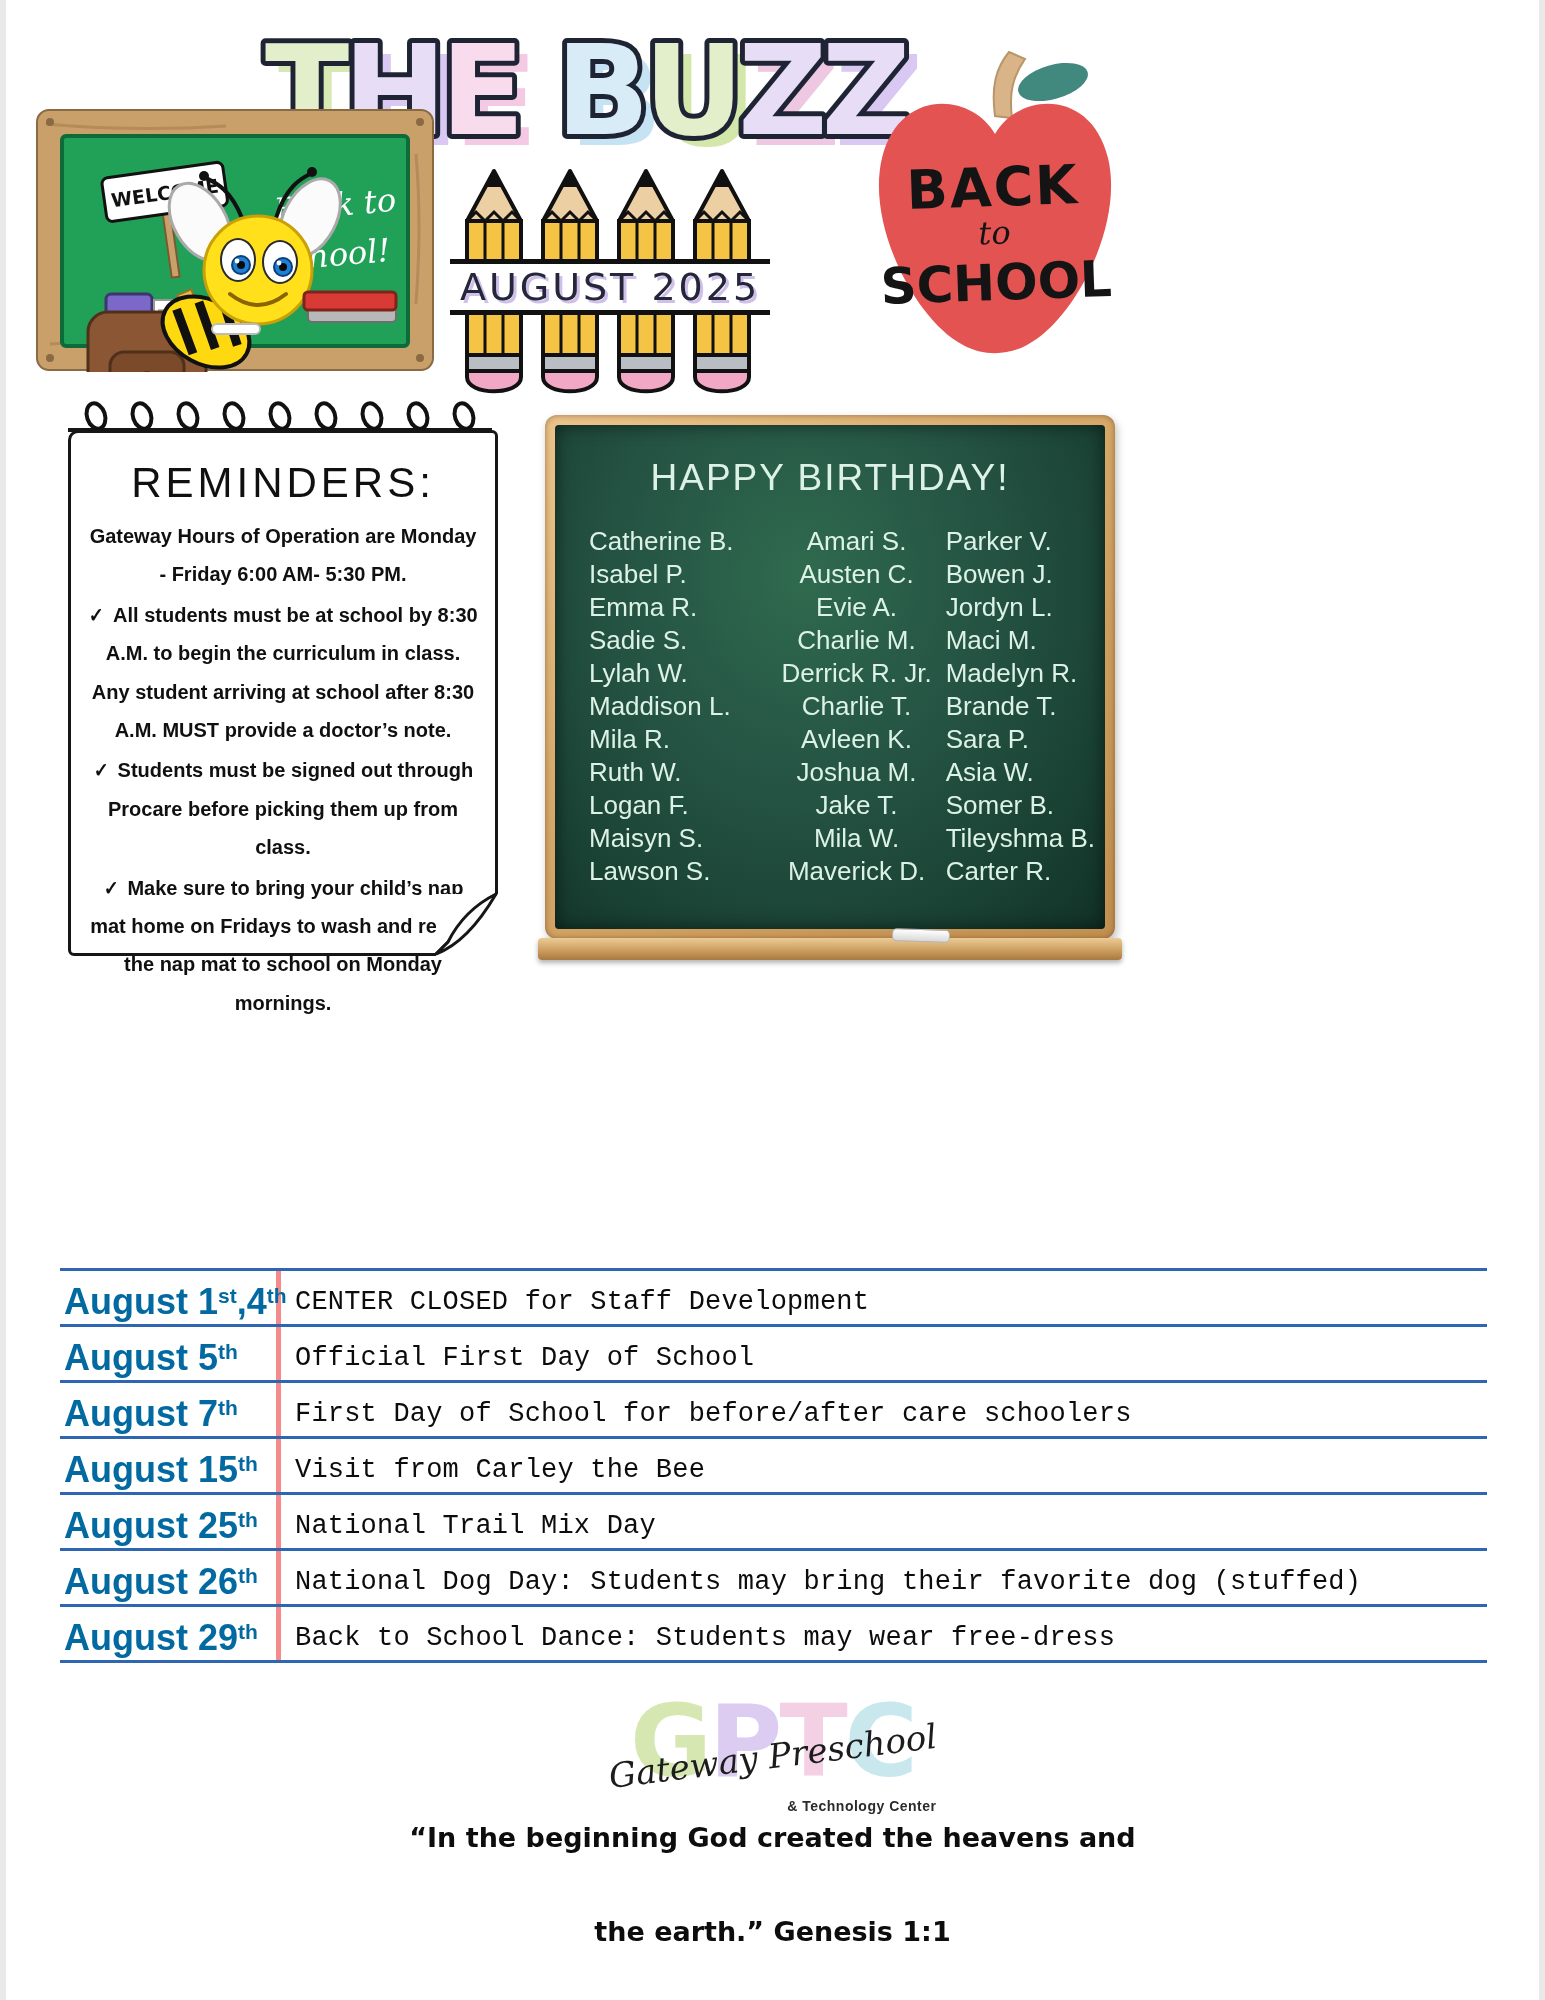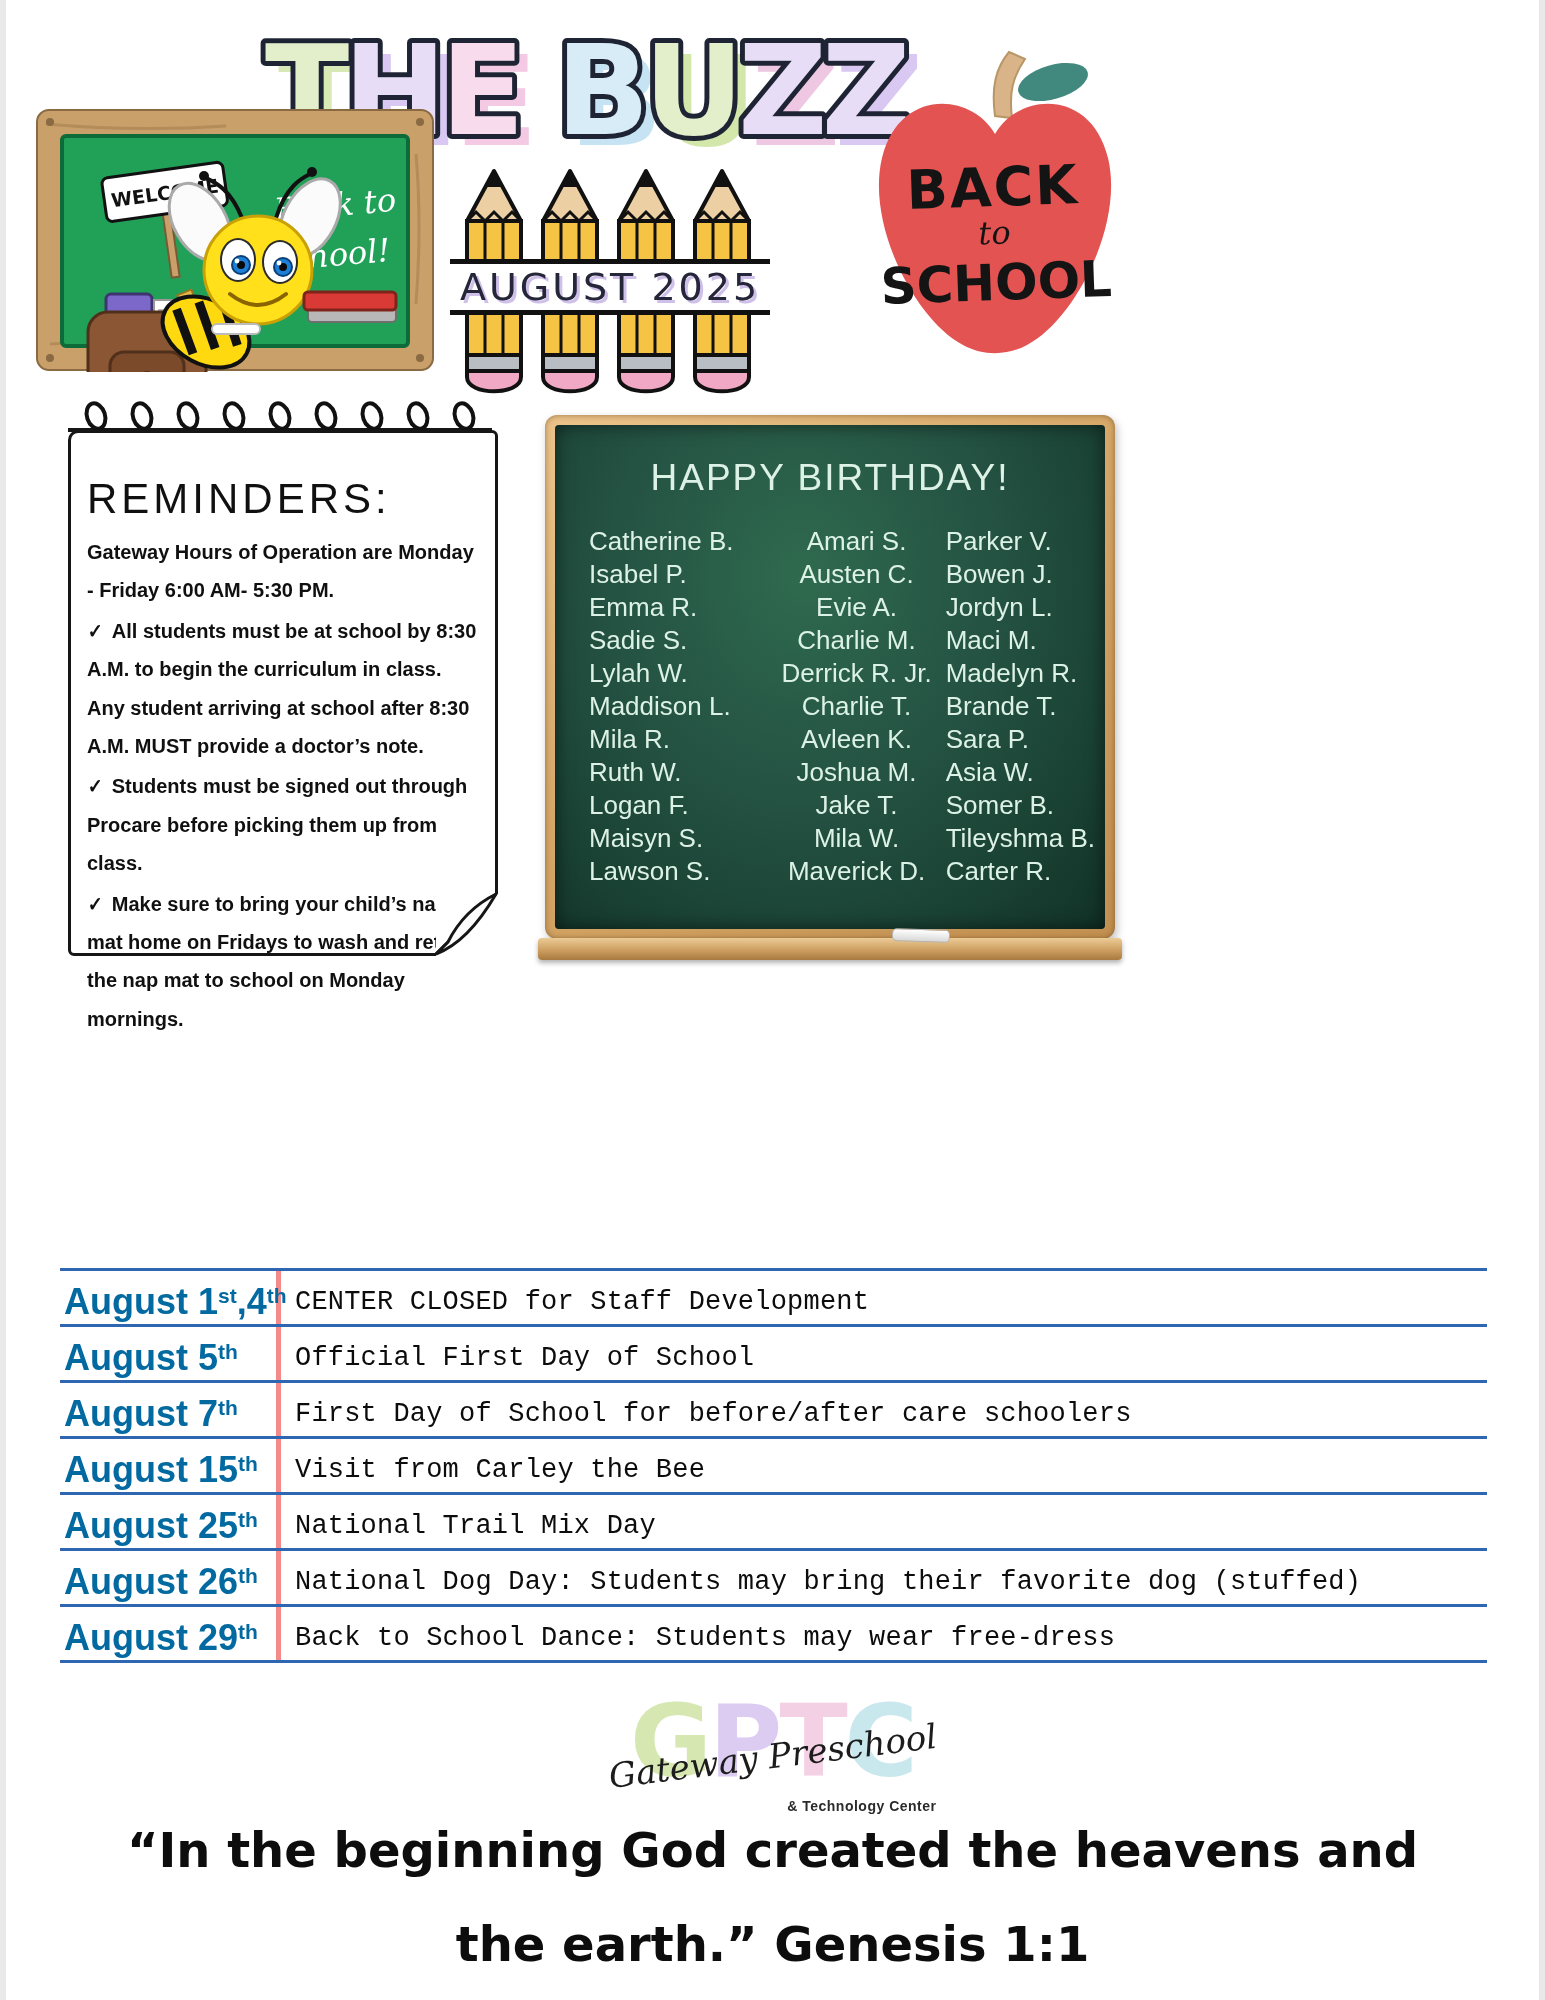--- a/index.html
+++ b/index.html
@@ -20,21 +20,21 @@
 
   
   .apple-svg{position:absolute;left:845px;top:38px;width:300px;height:335px;}
   .apple-svg .big{font-family:"DejaVu Sans",sans-serif;font-weight:bold;fill:#141414;}
   .apple-svg .small{font-family:"DejaVu Serif",serif;font-style:italic;fill:#141414;}
 
   
   .notepad{position:absolute;left:68px;top:430px;width:424px;height:520px;background:#fff;
            border:3px solid #161616;border-radius:10px 6px 12px 6px;}
   .spiral{position:absolute;left:68px;top:398px;width:424px;height:50px;}
-  .note-inner{padding:30px 16px 0 16px;text-align:left;color:#101010;}
+  .note-inner{padding:14px 16px 0 16px;text-align:center;color:#101010;}
   .note-title{font-size:42px;letter-spacing:4px;margin:12px 0 10px 0;font-weight:400;}
   .note-line,.note-item{font-size:20px;line-height:1.92;margin:0 0 2px 0;font-weight:700;}
   .check{display:inline-block;margin-right:8px;transform:scaleX(.9);}
   .curl-mask{position:absolute;right:-3px;bottom:-3px;width:62px;height:62px;background:#fff;}
   .curl{position:absolute;right:-3px;bottom:-3px;width:64px;height:64px;}
 
   
   .bboard{position:absolute;left:545px;top:415px;width:570px;height:524px;
           background:linear-gradient(145deg,#ecc48b,#d6a868 45%,#c29050);border-radius:12px;
           padding:10px;box-sizing:border-box;box-shadow:inset 0 0 6px rgba(90,55,20,.55), 2px 4px 8px rgba(0,0,0,.25);}
@@ -65,21 +65,21 @@
   
   .logo{position:absolute;left:50%;top:1692px;transform:translateX(-50%);width:320px;height:150px;text-align:center;}
   .logo-letters{font-family:"DejaVu Sans",sans-serif;font-size:100px;font-weight:800;line-height:1;
                 letter-spacing:-3px;opacity:.85;}
   .logo-script{position:absolute;left:-14%;top:44px;width:128%;font-family:"DejaVu Serif",serif;
                font-style:italic;font-size:34px;color:#1c1c1c;transform:rotate(-7deg);}
   .logo-sub{position:absolute;right:-4px;top:106px;font-size:14px;font-weight:700;color:#2b2b2b;letter-spacing:.5px;}
 
   
   .verse-line{position:absolute;width:100%;text-align:center;font-family:"DejaVu Sans",sans-serif;
-              font-weight:700;font-size:48px;color:#0d0d0d;}
+              font-weight:700;font-size:27px;color:#0d0d0d;}
   .verse-1{top:1822px;}
   .verse-2{top:1916px;}
 </style>
 </head>
 <body>
 
 <div class="page">
 
   <svg class="title-svg" viewBox="0 0 700 175">
     <text id="title-shadow" x="43" y="135" textLength="640" lengthAdjust="spacingAndGlyphs"><tspan fill="#d9e9b6">T</tspan><tspan fill="#d9c8f2">H</tspan><tspan fill="#f3c9e4">E</tspan><tspan fill="#ffffff"> </tspan><tspan fill="#c6e3f4">B</tspan><tspan fill="#d3e7ab">U</tspan><tspan fill="#eec8e2">Z</tspan><tspan fill="#d9c8f2">Z</tspan></text>

